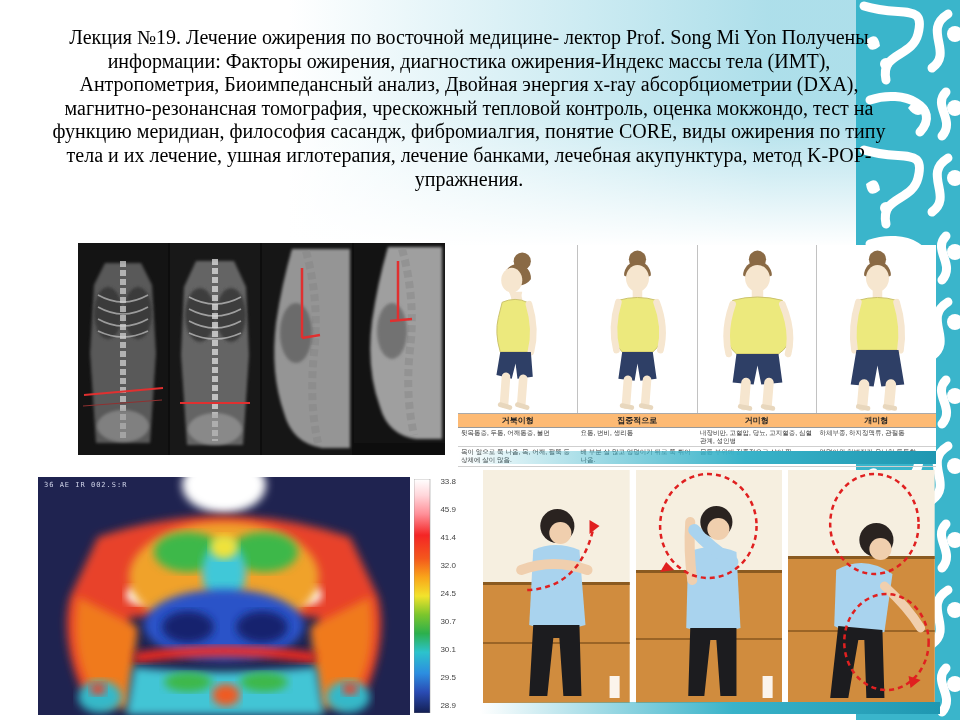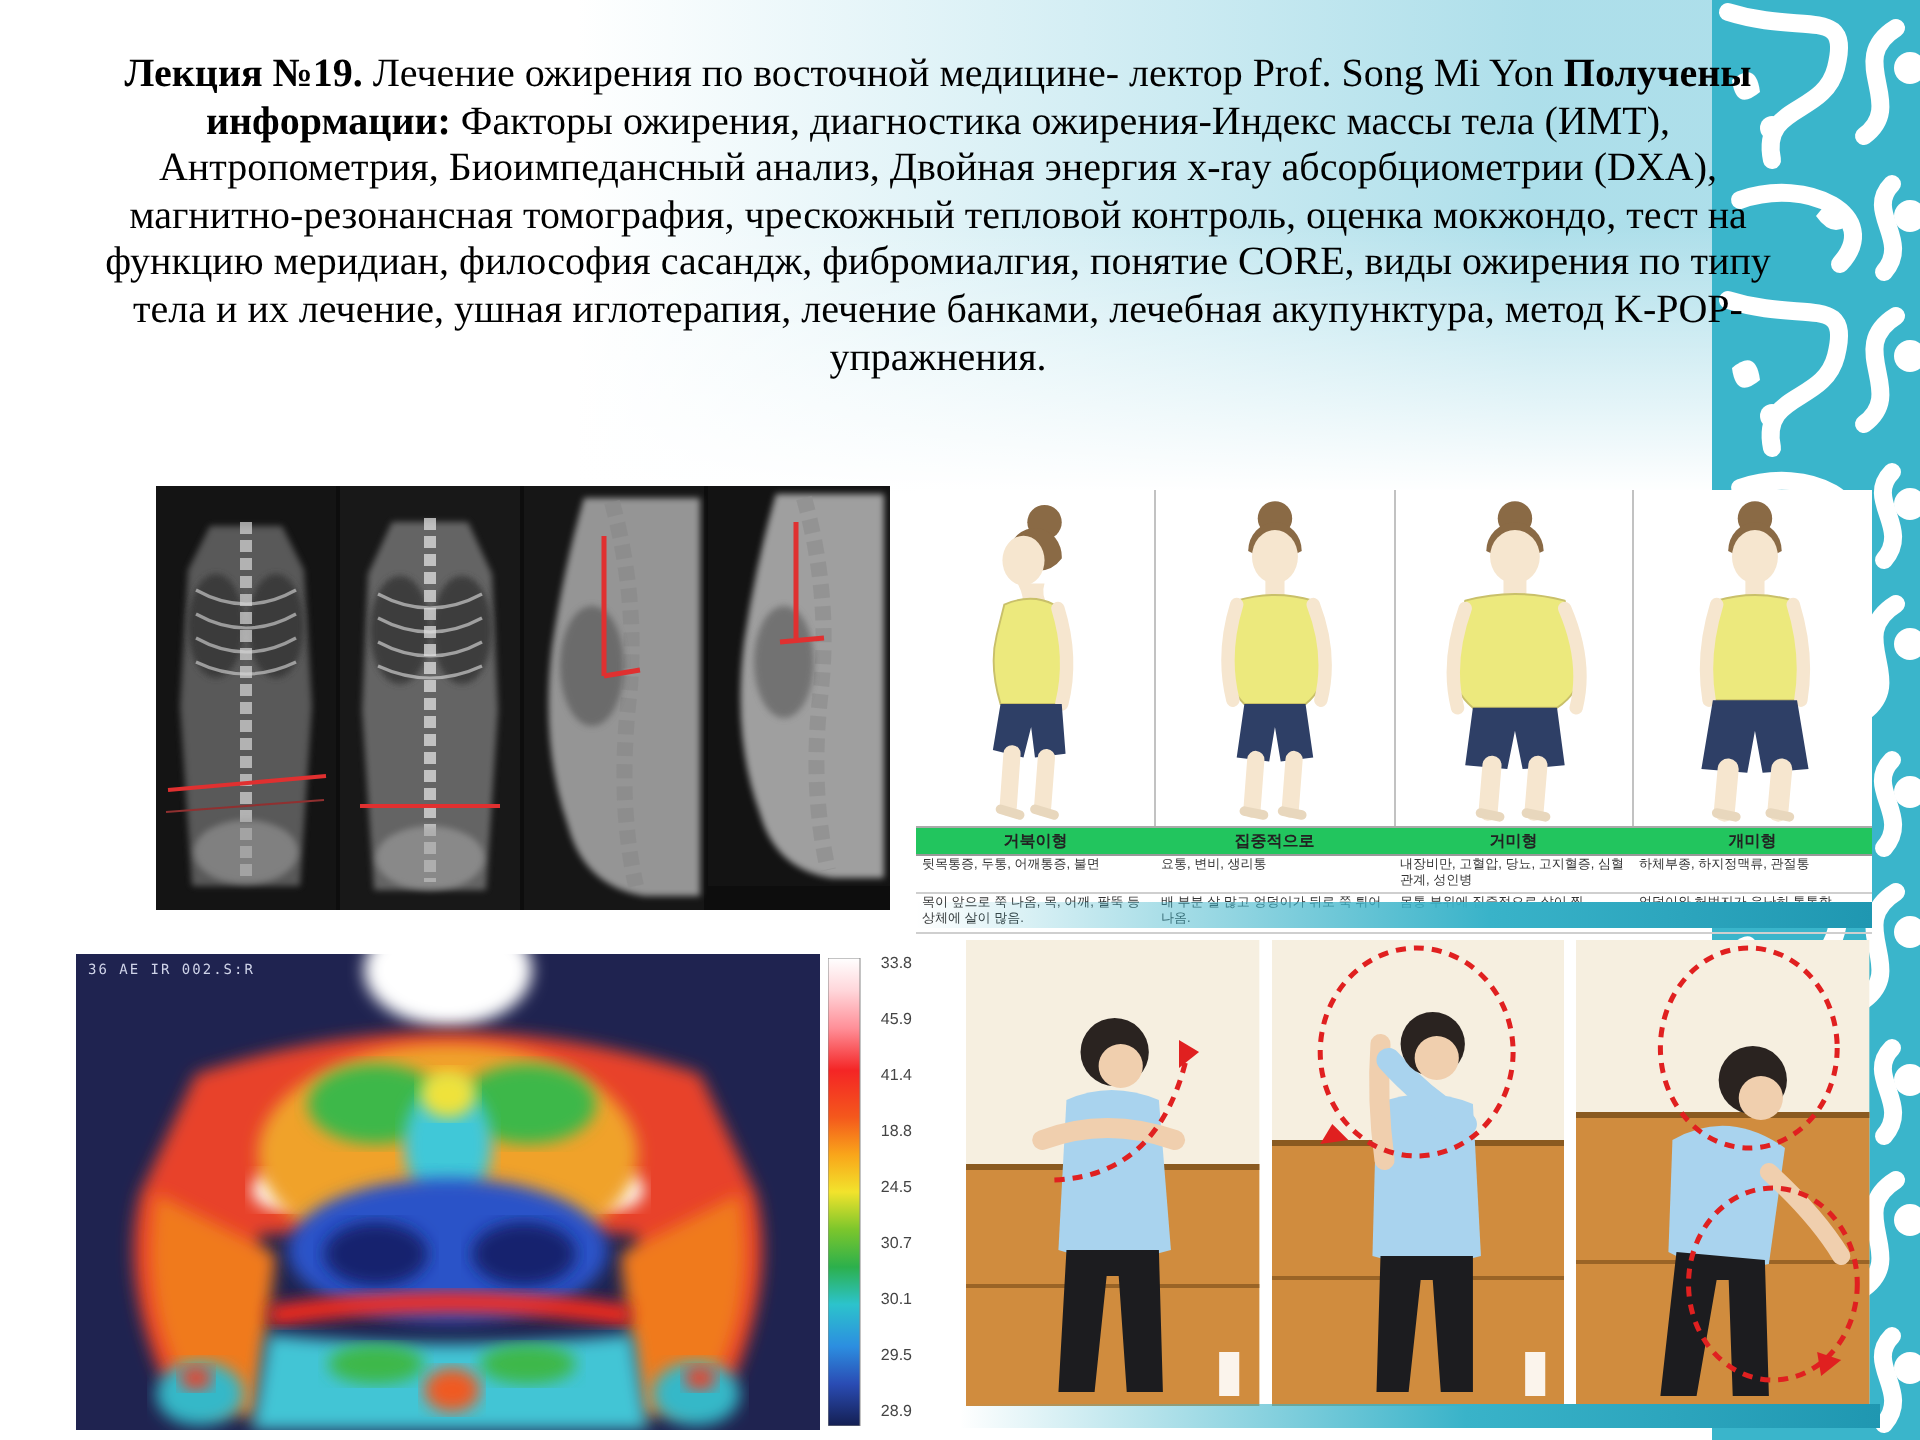--- a/index.html
+++ b/index.html
@@ -6,29 +6,29 @@
   .slide{position:relative;width:960px;height:720px;background:#ffffff;overflow:hidden;
          font-family:"Liberation Serif",serif;}
   .bg-top{position:absolute;left:0;top:0;width:960px;height:252px;
     background-image:
       linear-gradient(to bottom, rgba(255,255,255,0) 45%, #ffffff 98%),
       linear-gradient(to right, rgba(190,227,235,0) 30%, rgba(169,221,233,.95) 80%);}
   .ornament{position:absolute;right:0;top:0;width:104px;height:720px;}
   .header-text{position:absolute;left:50px;top:26px;width:838px;text-align:center;color:#000;}
   .header-text h1{margin:0 0 2px 0;font-size:25px;font-weight:bold;}
   .header-text p{margin:0;font-size:20px;line-height:1.18;}
-  .header-text .b{font-weight:bold;}
+  .header-text .b{font-weight:normal;}
 
   .panel{position:absolute;}
   .xray-panel{left:78px;top:243px;width:367px;height:212px;background:#0d0d0d;}
   .body-chart{left:458px;top:245px;width:478px;height:219px;background:#ffffff;font-family:"Liberation Sans",sans-serif;}
   .figs{display:flex;height:168px;border-bottom:1px solid #aaa;}
   .fig-col{flex:1;border-right:1px solid #c2c2c2;display:flex;align-items:flex-end;justify-content:center;}
   .fig-col:last-child{border-right:none;}
-  .chart-head{display:flex;background:#22c55e;border-bottom:1px solid #999;}
+  .chart-head{display:flex;background:#fdba74;border-bottom:1px solid #999;}
   .chart-head div{flex:1;text-align:center;font-size:8px;font-weight:bold;color:#222;padding:1px 0;}
   .chart-row{display:flex;border-bottom:1px solid #cfcfcf;}
   .chart-row div{flex:1;font-size:6.5px;color:#333;padding:1px 3px;line-height:1.25;}
   .chart-swoosh{position:absolute;left:458px;top:451px;width:478px;height:13px;
     background:linear-gradient(to right, rgba(255,255,255,0), #39b3c9 60%, #1f97b1);}
 
   .thermal{left:38px;top:477px;width:418px;height:238px;background:#ffffff;}
   .thermal-wrap{position:relative;width:100%;height:100%;}
   .thermal-label{position:absolute;left:6px;top:4px;font-family:"DejaVu Sans Mono",monospace;
     font-size:7px;color:#cfd3e8;letter-spacing:1px;}
@@ -261,21 +261,21 @@
               <stop offset=".91" stop-color="#2a4cb4"></stop>
             <stop offset="1" stop-color="#141f52"></stop>
           </linearGradient>
         </defs>
         <rect x="0" y="0" width="16" height="234" fill="url(#tscale)" stroke="#888" stroke-width=".5"></rect>
       </svg>
       <div class="scale-ticks">
         <span style="top:0px">33.8</span>
         <span style="top:28px">45.9</span>
         <span style="top:56px">41.4</span>
-        <span style="top:84px">18.8</span>
+        <span style="top:84px">32.0</span>
         <span style="top:112px">24.5</span>
         <span style="top:140px">30.7</span>
         <span style="top:168px">30.1</span>
         <span style="top:196px">29.5</span>
         <span style="top:224px">28.9</span>
       </div>
     </div>
   </div>
 
   <div class="panel exercise">

